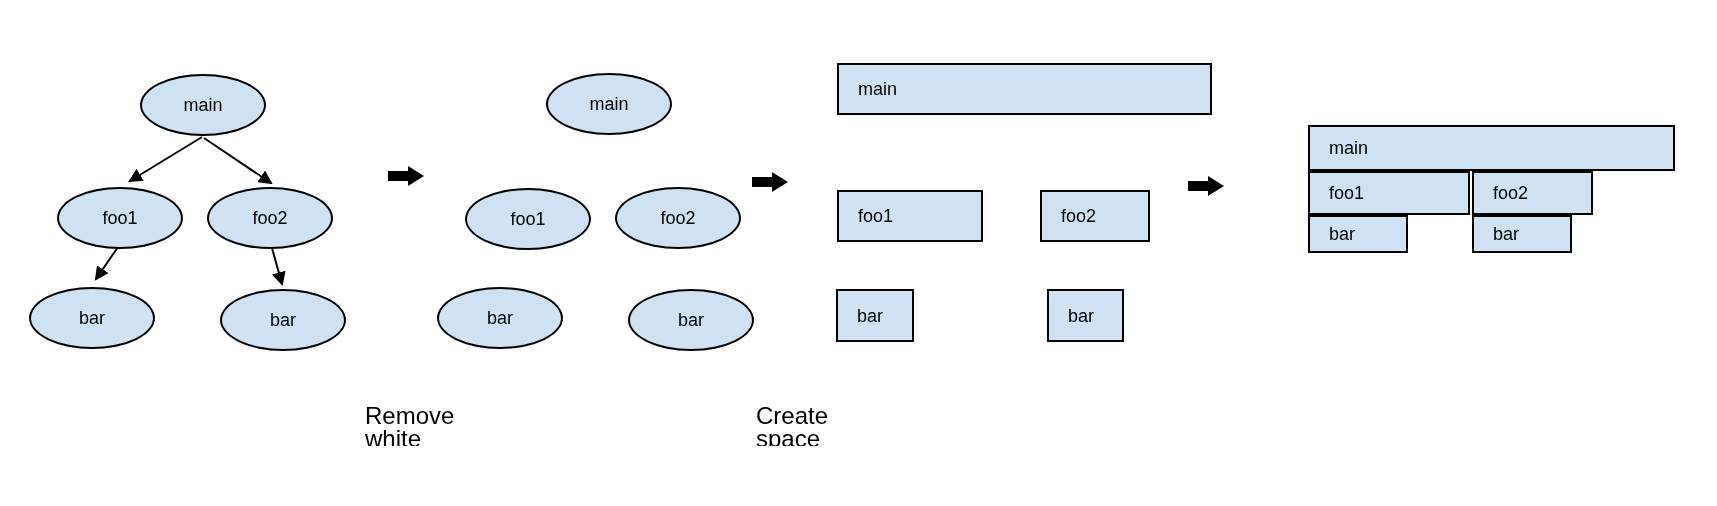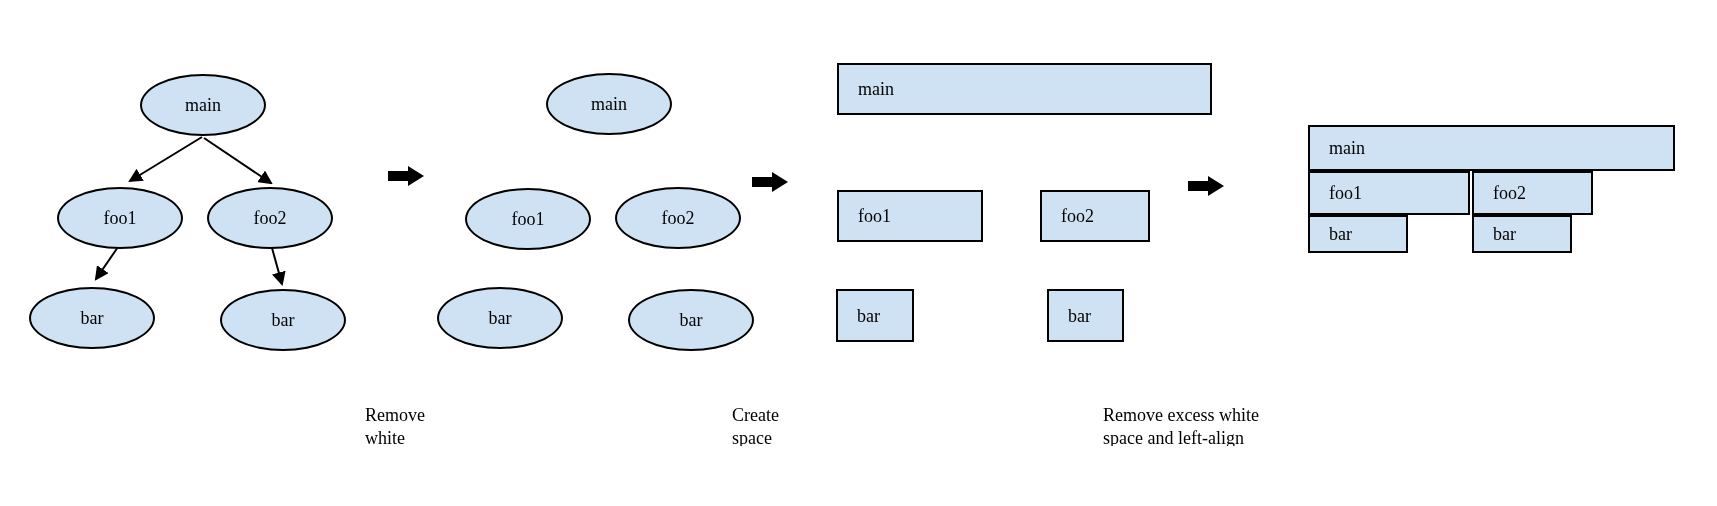--- a/index.html
+++ b/index.html
@@ -5,21 +5,21 @@
   html, body {
     margin: 0;
     padding: 0;
     background: #ffffff;
   }
   .canvas {
     position: relative;
     width: 1717px;
     height: 446px;
     background: var(--background, #ffffff);
-    font-family: Liberation Serif, serif;
+    font-family: Liberation Sans, sans-serif;
     color: var(--text-color, #000000);
     overflow: hidden;
   }
   .arrows-layer {
     position: absolute;
     left: 0;
     top: 0;
     width: 1717px;
     height: 506px;
     pointer-events: none;
@@ -51,21 +51,21 @@
     border-radius: 50%;
     justify-content: center;
   }
   .frame {
     justify-content: flex-start;
     padding-left: 19px;
   }
   .caption {
     position: absolute;
     top: 404px;
-    font-size: 18px;
+    font-size: 24px;
     line-height: 23px;
     color: var(--text-color, #000000);
   }
   .caption div {
     white-space: pre;
   }
 </style>
 </head>
 <body>
 
@@ -149,22 +149,18 @@
     <span>bar</span>
   </div>
   <div class="node frame" style="left:1472px;top:215px;width:100px;height:38px">
     <span>bar</span>
   </div>
 
   <div class="caption" style="left:365px">
     <div>Remove</div>
     <div>white</div>
   </div>
-  <div class="caption" style="left:732px">
+  <div class="caption" style="left:756px">
     <div>Create</div>
     <div>space</div>
-  </div>
-  <div class="caption" style="left:1103px">
-    <div>Remove excess white</div>
-    <div>space and left-align</div>
   </div>
 
 </div>
 
 </body></html>

